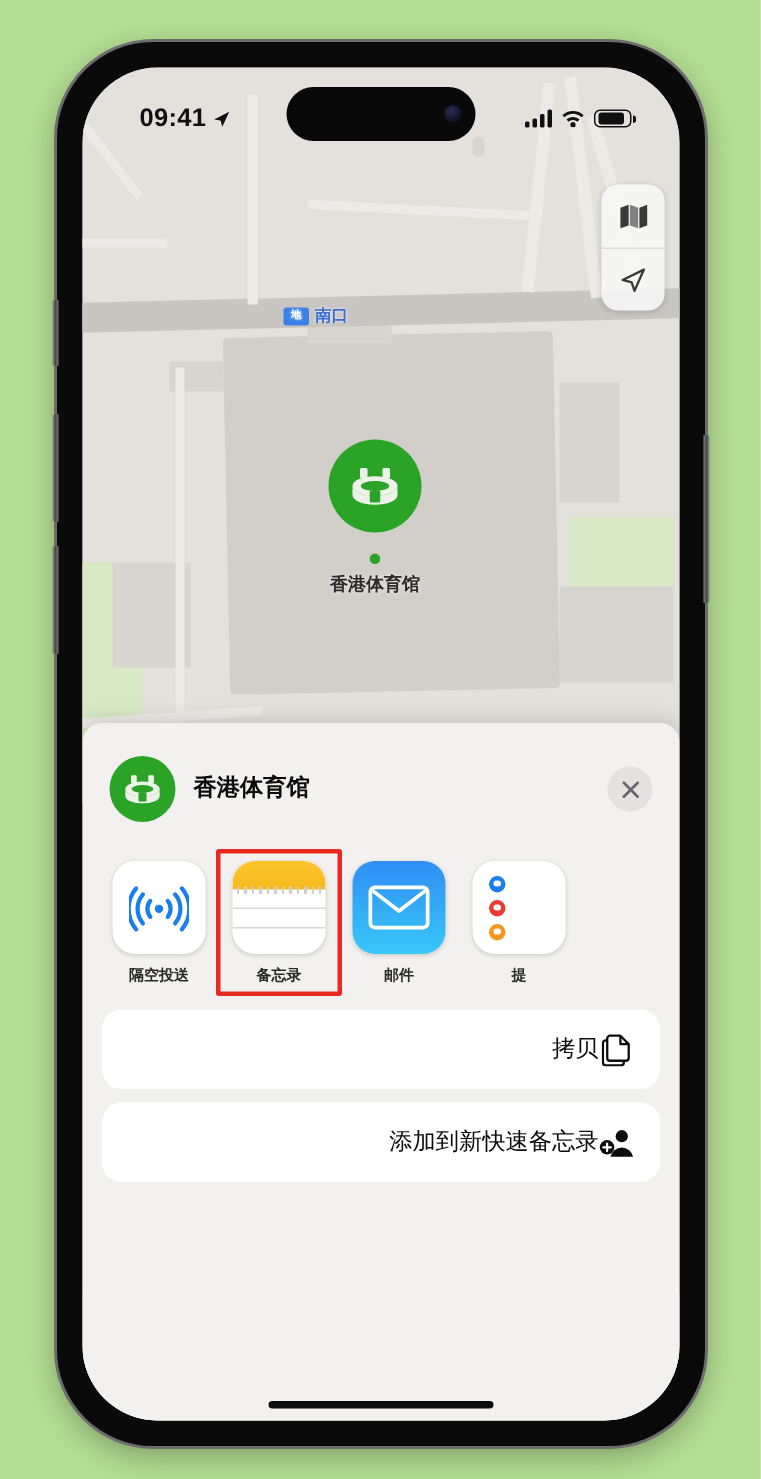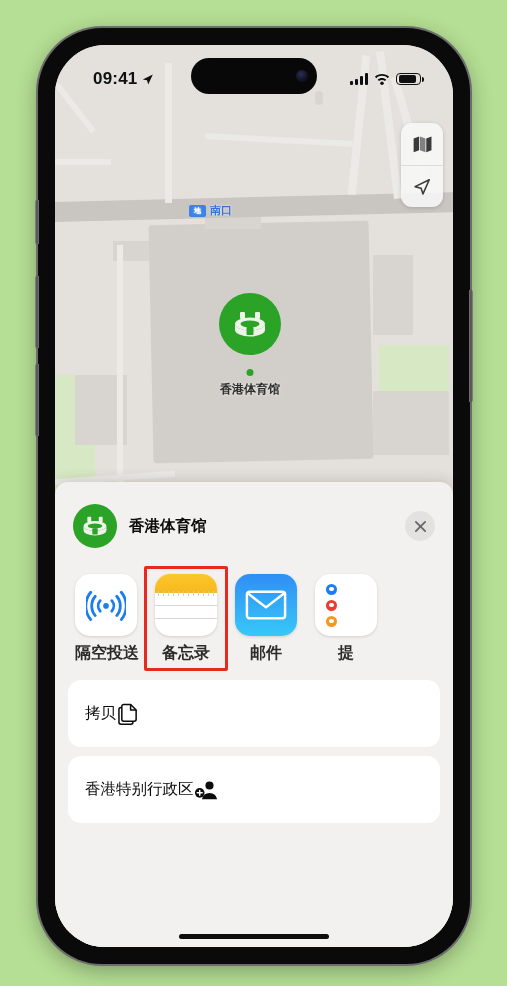--- a/index.html
+++ b/index.html
@@ -147,21 +147,21 @@
     width: 30px; height: 30px; border-radius: 50%; background: #e3e2e0; flex: none;
     display: flex; align-items: center; justify-content: center;
   }
 
   
   .app-row { display: flex; align-items: flex-start; gap: 18px; padding: 12px 20px 16px 20px;
              overflow: hidden; }
   .app-item { width: 62px; flex: none; text-align: center; position: relative; }
   .app-tile { width: 62px; height: 62px; border-radius: 15px; overflow: hidden;
               box-shadow: 0 1px 3px rgba(0,0,0,0.14); position: relative; }
-  .app-label { margin-top: 7px; font-size: 16px; color: #2b2b2b; font-weight: 600;
+  .app-label { margin-top: 7px; font-size: 10px; color: #2b2b2b; font-weight: 600;
                white-space: nowrap; }
   .app-item.highlighted::before {
     content: ""; position: absolute; left: -11px; top: -8px; right: -11px; bottom: -7px;
     border: 3px solid #e8291d; border-radius: 2px; pointer-events: none;
   }
 
   
   .ic-airdrop { background: #ffffff; display:flex; align-items:center; justify-content:center; }
   .ic-messages { background: linear-gradient(180deg,#5bd95b 0%,#1fc22e 100%);
                  display:flex; align-items:center; justify-content:center; }
@@ -175,22 +175,22 @@
   .ic-notes .notes-line { position:absolute; left:0; right:0; height:1.4px; background:#d8d8d8; }
   .ic-reminders { background:#ffffff; display:flex; flex-direction:column;
                   justify-content:center; gap:5px; padding-left:11px; }
   .rem-dot { width: 11px; height: 11px; border-radius: 50%; position: relative; }
   .rem-dot::after { content:""; position:absolute; inset:3.4px; border-radius:50%; background:#fff; }
 
   
   .action-list { padding: 0 13px; }
   .action-group { background: #ffffff; border-radius: 13px; margin-bottom: 9px; overflow: hidden; }
   .action-row {
-    display: flex; align-items: center; justify-content: flex-start;
-    padding: 0 17px; height: 67px;
+    display: flex; align-items: center; justify-content: flex-end;
+    padding: 0 17px; height: 53px;
   }
   .action-row + .action-row { border-top: 1px solid #e9e8e6; }
   .action-text { font-size: 15.5px; color: #0c0c0c; font-weight: 500; }
   .action-icon { width: 24px; height: 24px; display:flex; align-items:center; justify-content:center; }
 
   .home-indicator {
     position: absolute; left: 50%; transform: translateX(-50%); bottom: 8px;
     width: 150px; height: 5px; border-radius: 3px; background: #0d0d0d; z-index: 60;
   }
 </style>
@@ -382,21 +382,21 @@
                 <path d="M13.2 1.5 V7.4 H19"></path>
                 <path d="M15.6 19 v1.2 a2 2 0 0 1 -2 2 H3 a2 2 0 0 1 -2 -2 V6.8 a2 2 0 0 1 2 -2 h1.1"></path>
               </svg>
             </span>
           </div>
         </div>
 
 
         <div class="action-group">
           <div class="action-row">
-            <span class="action-text">香港特别行政区</span>
+            <span class="action-text">添加到新快速备忘录</span>
             <span class="action-icon">
               <svg width="25" height="22" viewBox="0 0 26 23" aria-hidden="true">
                 <circle cx="16.8" cy="6.6" r="4.4" fill="#0c0c0c"></circle>
                 <path d="M8.6 21.4a8.4 8.4 0 0 1 16.4 0z" fill="#0c0c0c"></path>
                 <circle cx="6.2" cy="14.6" r="5.2" fill="#0c0c0c"></circle>
                 <path d="M6.2 11.9 v5.4 M3.5 14.6 h5.4" stroke="#ffffff" stroke-width="1.6" stroke-linecap="round"></path>
               </svg>
             </span>
           </div>
         </div>

